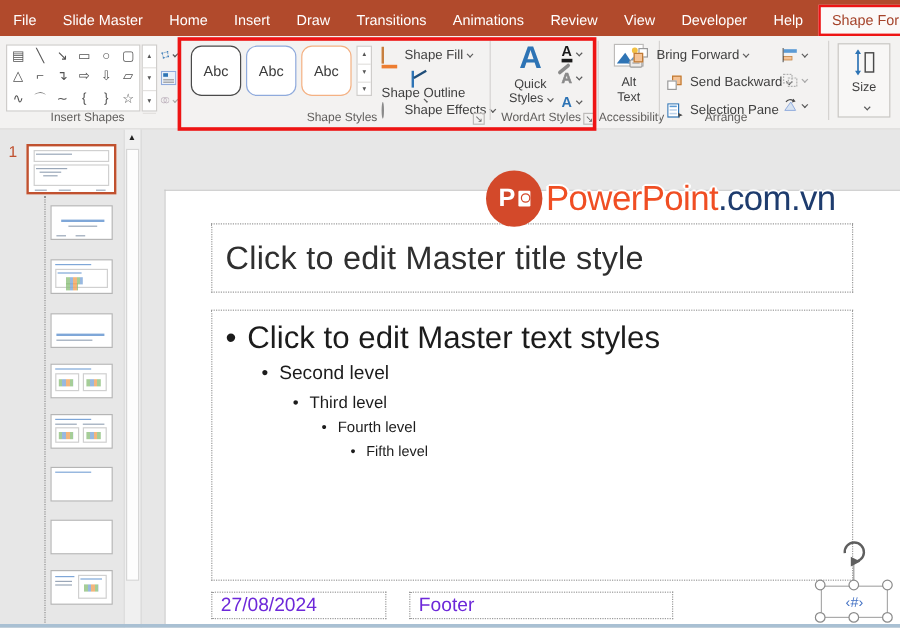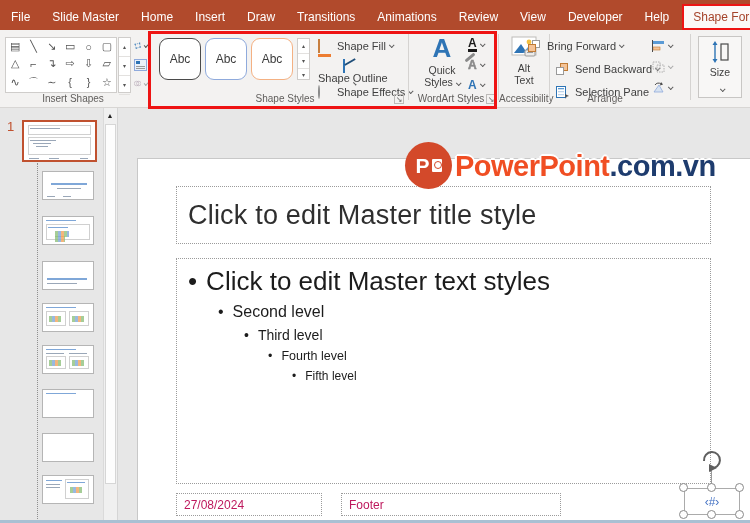--- a/index.html
+++ b/index.html
@@ -75,35 +75,35 @@
   #title-ph span { font-size:27px; color:#2f2f2f; padding-left:11px; font-weight:400; letter-spacing:.2px; }
   #body-ph { left:38px; top:99px; width:535px; height:226px; padding:5px 0 0 11px; }
   .lv { color:#1c1c1c; white-space:nowrap; }
   .lv .b { margin-right:9px; }
   .lv1 { font-size:26px; margin-top:2px; }
   .lv2 { font-size:16px; margin-left:30px; margin-top:6px; }
   .lv3 { font-size:14px; margin-left:56px; margin-top:6px; }
   .lv4 { font-size:12.5px; margin-left:80px; margin-top:6px; }
   .lv5 { font-size:12px; margin-left:104px; margin-top:6px; }
   #date-ph { left:38px; top:334px; width:146px; height:23px; display:flex; align-items:center; }
-  #date-ph span, #footer-ph span { font-size:12px; color:#be185d; padding-left:7px; }
+  #date-ph span, #footer-ph span { font-size:16px; color:#6d28d9; padding-left:7px; }
   #footer-ph { left:203px; top:334px; width:220px; height:23px; display:flex; align-items:center; }
 
   
   #num-ph { position:absolute; left:684px; top:488px; width:56px; height:27px; border:1px solid #ababab; background:#fff; display:flex; align-items:center; justify-content:center; }
   #num-ph span { color:#4472C4; font-size:12px; }
   .handle { position:absolute; width:9px; height:9px; border-radius:50%; background:#fff; border:1px solid #8a8a8a; z-index:5; }
   #rot-line { position:absolute; left:711px; top:470px; width:1px; height:18px; background:#9a9a9a; }
 
   
   #logo-circle { position:absolute; left:405px; top:142px; width:47px; height:47px; border-radius:50%; background:#D3492A; z-index:10; display:flex; align-items:center; justify-content:center; }
   #logo-circle .p { color:#fff; font-size:21px; font-weight:bold; margin-right:2px; }
   #logo-circle .doc { width:10px; height:13px; background:#fff; border-radius:1px; position:relative; }
   #logo-circle .doc::after { content:""; position:absolute; left:2px; top:2px; width:6px; height:6px; border-radius:50%; border:1.6px solid #D3492A; }
-  #logo-text { position:absolute; left:455px; top:150px; z-index:10; font-size:29px; font-weight:bold; letter-spacing:-0.5px; white-space:nowrap;
+  #logo-text { position:absolute; left:455px; top:150px; z-index:10; font-size:29px; font-weight:normal; letter-spacing:-0.5px; white-space:nowrap;
     text-shadow:-2px 0 0 #fff,2px 0 0 #fff,0 -2px 0 #fff,0 2px 0 #fff,-1px -1px 0 #fff,1px 1px 0 #fff,1px -1px 0 #fff,-1px 1px 0 #fff; }
   #logo-text .brand { color:#F04E23; }
   #logo-text .suffix { color:#1E3C6E; }
 
   #bottom-strip { position:absolute; left:0; top:520px; width:750px; height:3px; background:#A9C0D3; }
 </style>
 </head>
 <body>
 
 <div id="menubar">

